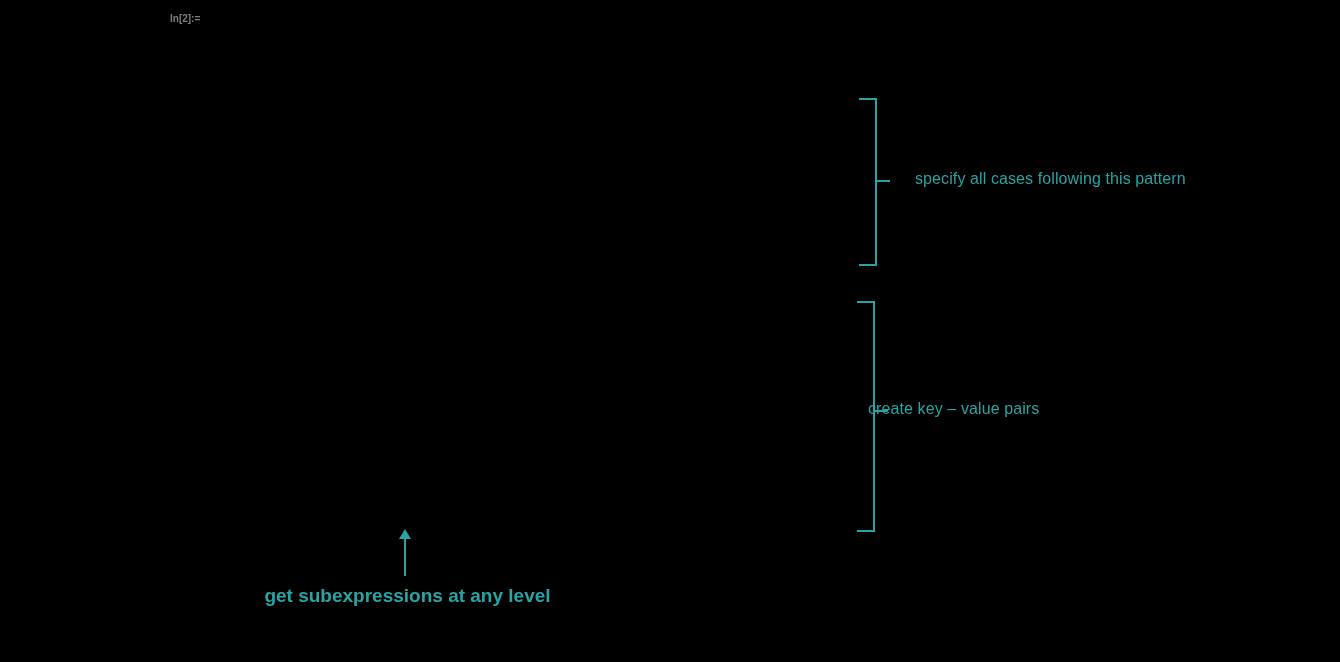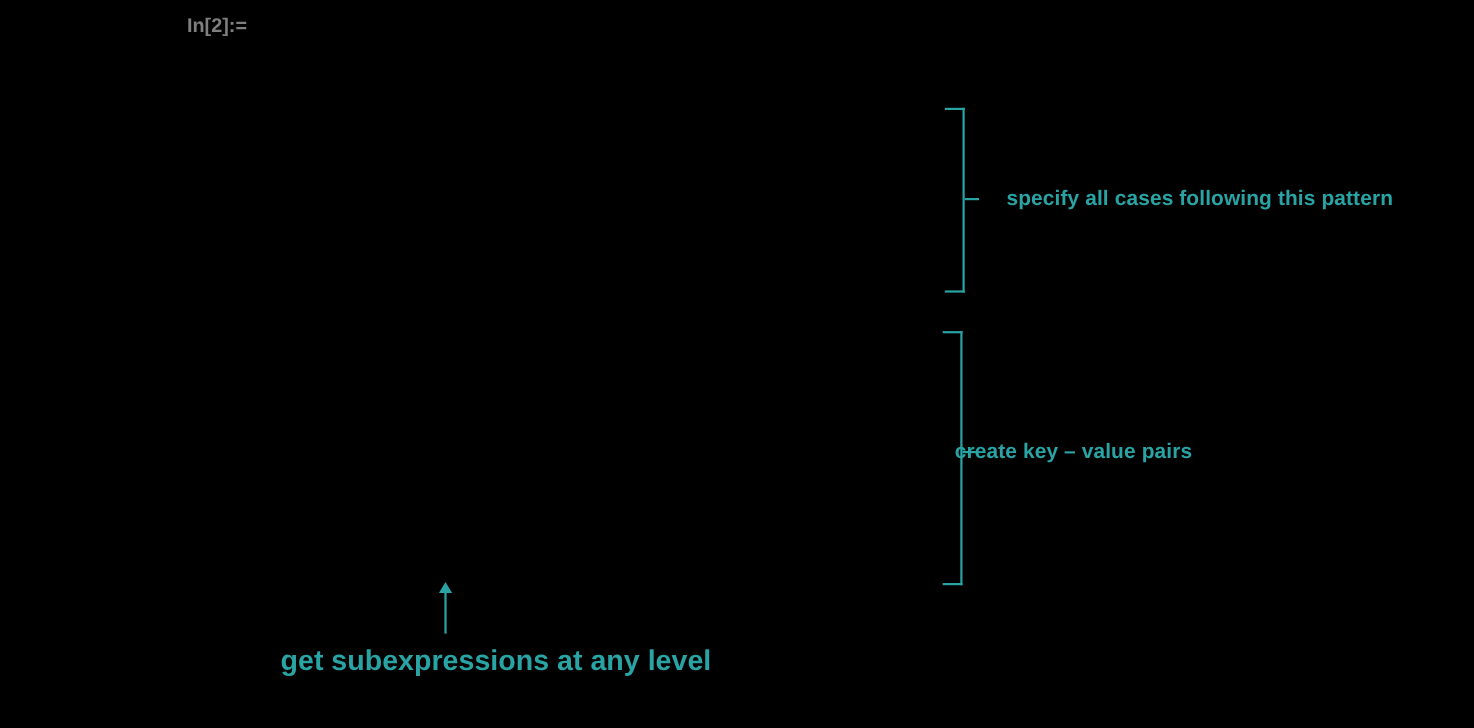--- a/index.html
+++ b/index.html
@@ -19,21 +19,21 @@
     height: 662px;
     background: var(--background);
     overflow: hidden;
     font-family: "Liberation Sans", sans-serif;
   }
   .prompt {
     position: absolute;
     left: 170px;
     top: 13px;
     color: var(--prompt);
-    font-size: 18px;
+    font-size: 10px;
     font-weight: bold;
     font-family: "Liberation Sans", sans-serif;
     white-space: nowrap;
   }
   .bracket {
     position: absolute;
     border: 2px solid var(--accent);
     border-left: none;
     background: transparent;
   }
@@ -53,22 +53,22 @@
     position: absolute;
     height: 2px;
     width: 13px;
     background: var(--accent);
   }
   .tick-1 { left: 877px; top: 180px; }
   .tick-2 { left: 875px; top: 410px; }
   .annotation-label {
     position: absolute;
     color: var(--accent);
-    font-size: 19px;
-    font-weight: 700;
+    font-size: 16px;
+    font-weight: 400;
     white-space: nowrap;
     letter-spacing: 0.1px;
   }
   .label-1 { left: 915px; top: 170px; }
   .label-2 { left: 868px; top: 400px; }
   .arrow-stem {
     position: absolute;
     left: 404px;
     top: 539px;
     width: 2px;
@@ -85,21 +85,21 @@
     border-right: 6px solid transparent;
     border-bottom: 10px solid var(--accent);
   }
   .arrow-label {
     position: absolute;
     left: 255px;
     top: 585px;
     width: 305px;
     text-align: center;
     color: var(--accent);
-    font-size: 26px;
+    font-size: 19px;
     font-weight: 600;
     white-space: nowrap;
   }
 </style>
 </head>
 <body>
 
 <div class="canvas">
 
   <span class="prompt">In[2]:=</span>

